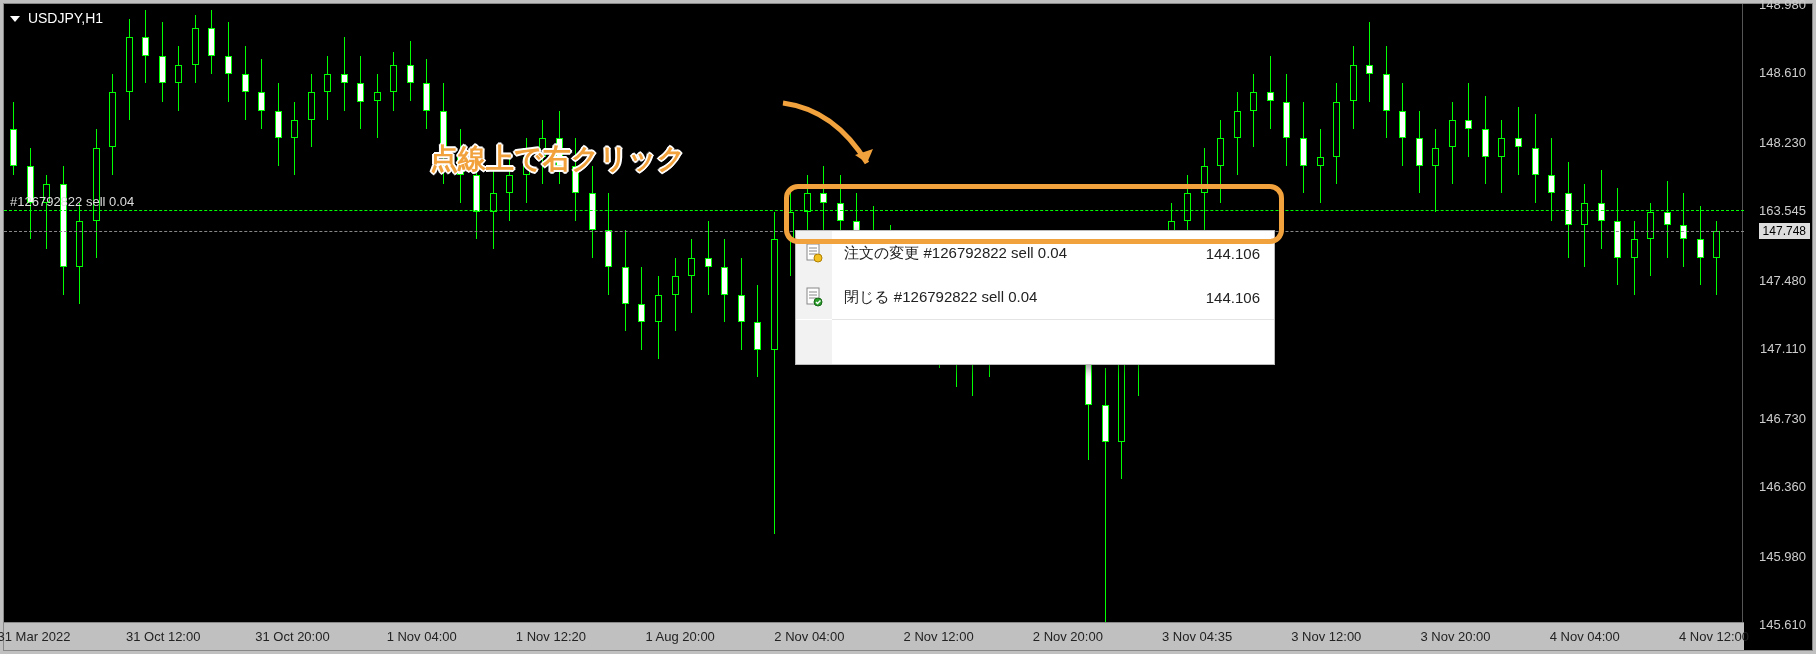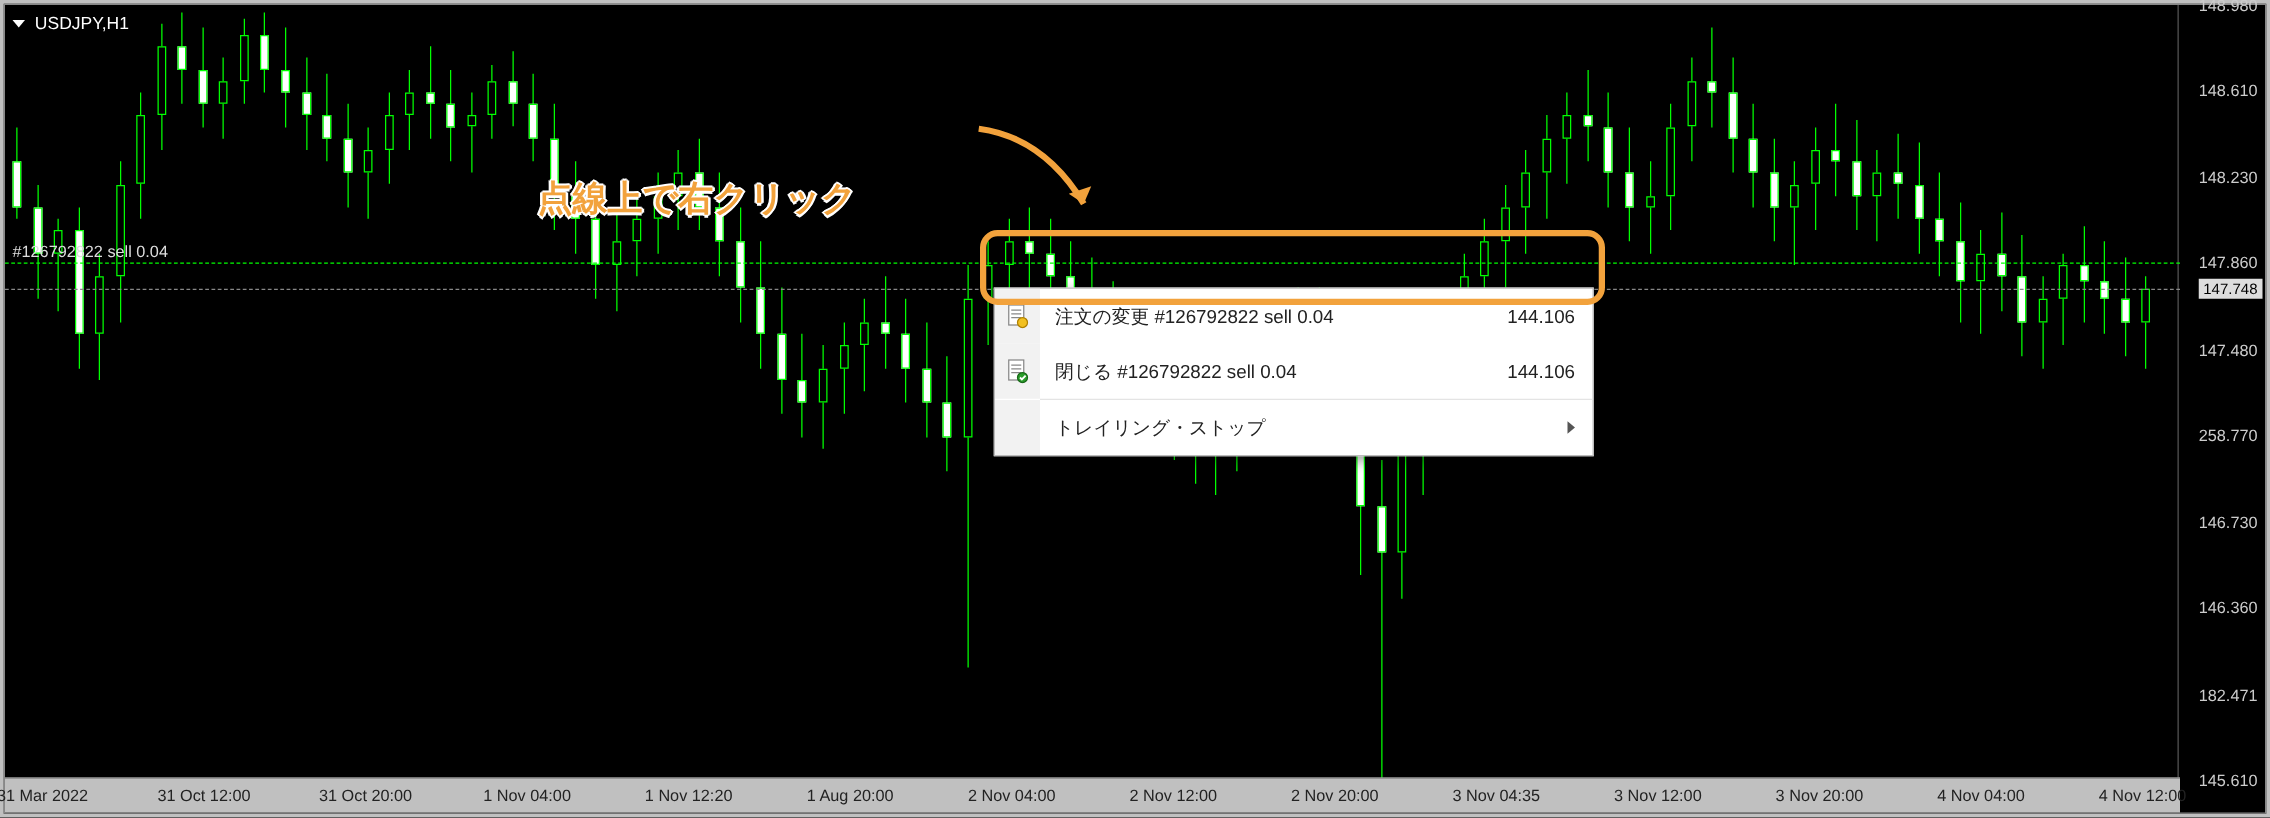--- a/index.html
+++ b/index.html
@@ -633,26 +633,26 @@
       </div>
       <div class="candle" style="left: 1709.46px;">
         <div class="wick" style="top: 217.092px; height: 73.5905px;"></div>
         <div class="body up" style="top: 226.659px; height: 27.2285px;"></div>
       </div>
     </div>
   <div class="y-axis" id="y-axis">
       <div class="y-label" style="top: 0px;">148.980</div>
       <div class="y-label" style="top: 68.0712px;">148.610</div>
       <div class="y-label" style="top: 137.982px;">148.230</div>
-      <div class="y-label" style="top: 206.053px;">147.860</div>
+      <div class="y-label" style="top: 206.053px;">163.545</div>
       <div class="y-label" style="top: 275.964px;">147.480</div>
-      <div class="y-label" style="top: 344.036px;">258.770</div>
+      <div class="y-label" style="top: 344.036px;">147.110</div>
       <div class="y-label" style="top: 413.947px;">146.730</div>
       <div class="y-label" style="top: 482.018px;">146.360</div>
-      <div class="y-label" style="top: 551.929px;">182.471</div>
+      <div class="y-label" style="top: 551.929px;">145.980</div>
       <div class="y-label" style="top: 620px;">145.610</div>
       <div class="price-marker" style="top: 226.659px;">147.748</div>
     </div>
   <div class="x-axis" id="x-axis">
       <div class="x-label" style="left: 30px;">31 Mar 2022</div>
       <div class="x-label" style="left: 159.231px;">31 Oct 12:00</div>
       <div class="x-label" style="left: 288.462px;">31 Oct 20:00</div>
       <div class="x-label" style="left: 417.692px;">1 Nov 04:00</div>
       <div class="x-label" style="left: 546.923px;">1 Nov 12:20</div>
       <div class="x-label" style="left: 676.154px;">1 Aug 20:00</div>
@@ -702,20 +702,16 @@
       </svg>
     </div>
     <div class="txt">
       <span>閉じる #126792822 sell 0.04</span>
       <span>144.106</span>
     </div>
   </div>
   <div class="sep"></div>
   <div class="row">
     <div class="ic"></div>
-    <div class="txt">
-      <span>トレイリング・ストップ</span>
-      <span class="sub-arrow"></span>
-    </div>
   </div>
 </div>
 
 <div class="highlight-box"></div>
 
 </body></html>

